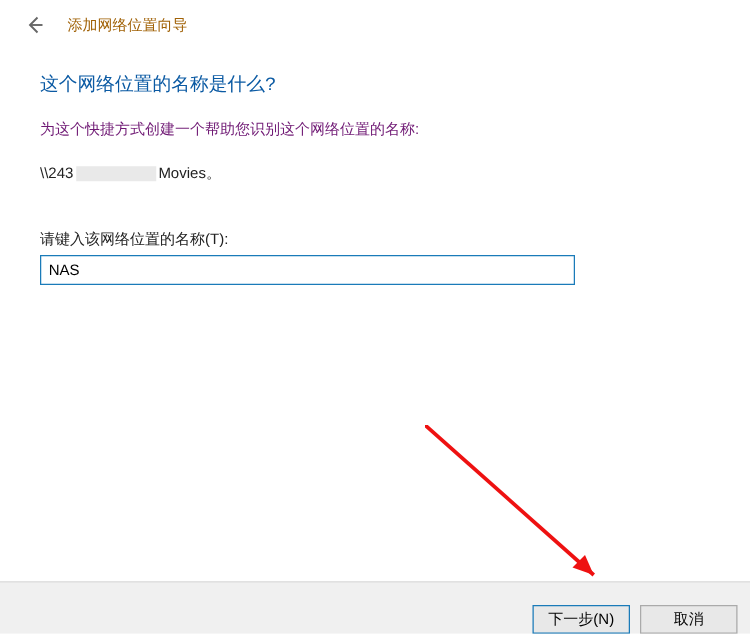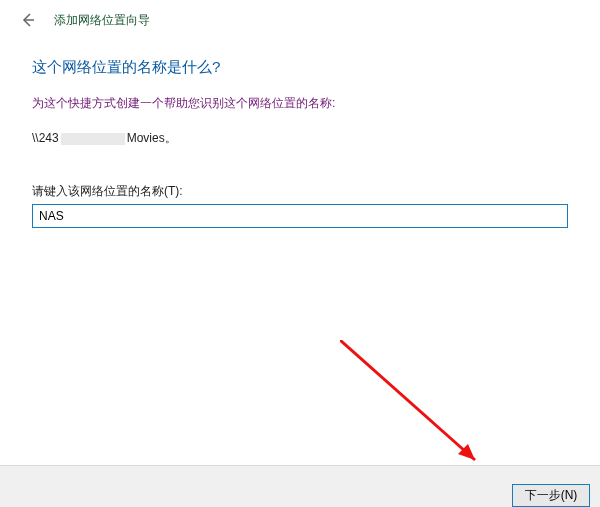--- a/index.html
+++ b/index.html
@@ -22,21 +22,21 @@
       width: 20px;
       height: 20px;
       display: flex;
       align-items: center;
       justify-content: center;
       color: #555;
       cursor: pointer;
     }
     .window-title {
       font-size: 12px;
-      color: #14532d;
+      color: #a16207;
     }
     .content {
       padding: 22px 32px 0 32px;
     }
     .heading {
       color: #0b5aa3;
       font-size: 15px;
       margin-bottom: 18px;
       font-weight: normal;
       font-family: Liberation Mono, monospace;
@@ -58,21 +58,21 @@
       background: #e9e9e9;
       vertical-align: middle;
       margin: 0 2px;
     }
     .input-label {
       color: #222;
       font-size: 12px;
       margin-bottom: 4px;
     }
     .name-input {
-      width: 536px;
+      width: 428px;
       height: 24px;
       border: 1px solid #1a7bb9;
       padding: 2px 6px;
       font-size: 12px;
       font-family: inherit;
       outline: none;
     }
     .button-bar {
       position: absolute;
       left: 0;
@@ -131,13 +131,14 @@
   <input type="text" class="name-input" value="NAS" style="">
 </div>
 
 <svg class="arrow-anno" width="160" height="140" viewBox="0 0 160 140">
   <line x1="0" y1="0" x2="135" y2="120" stroke="#e11" stroke-width="3"></line>
   <polygon points="135,120 118,114 128,104" fill="#e11"></polygon>
 </svg>
 
 <div class="button-bar">
   <button class="btn primary">下一步(N)</button>
+  <button class="btn">取消</button>
 </div>
 
 </body></html>

